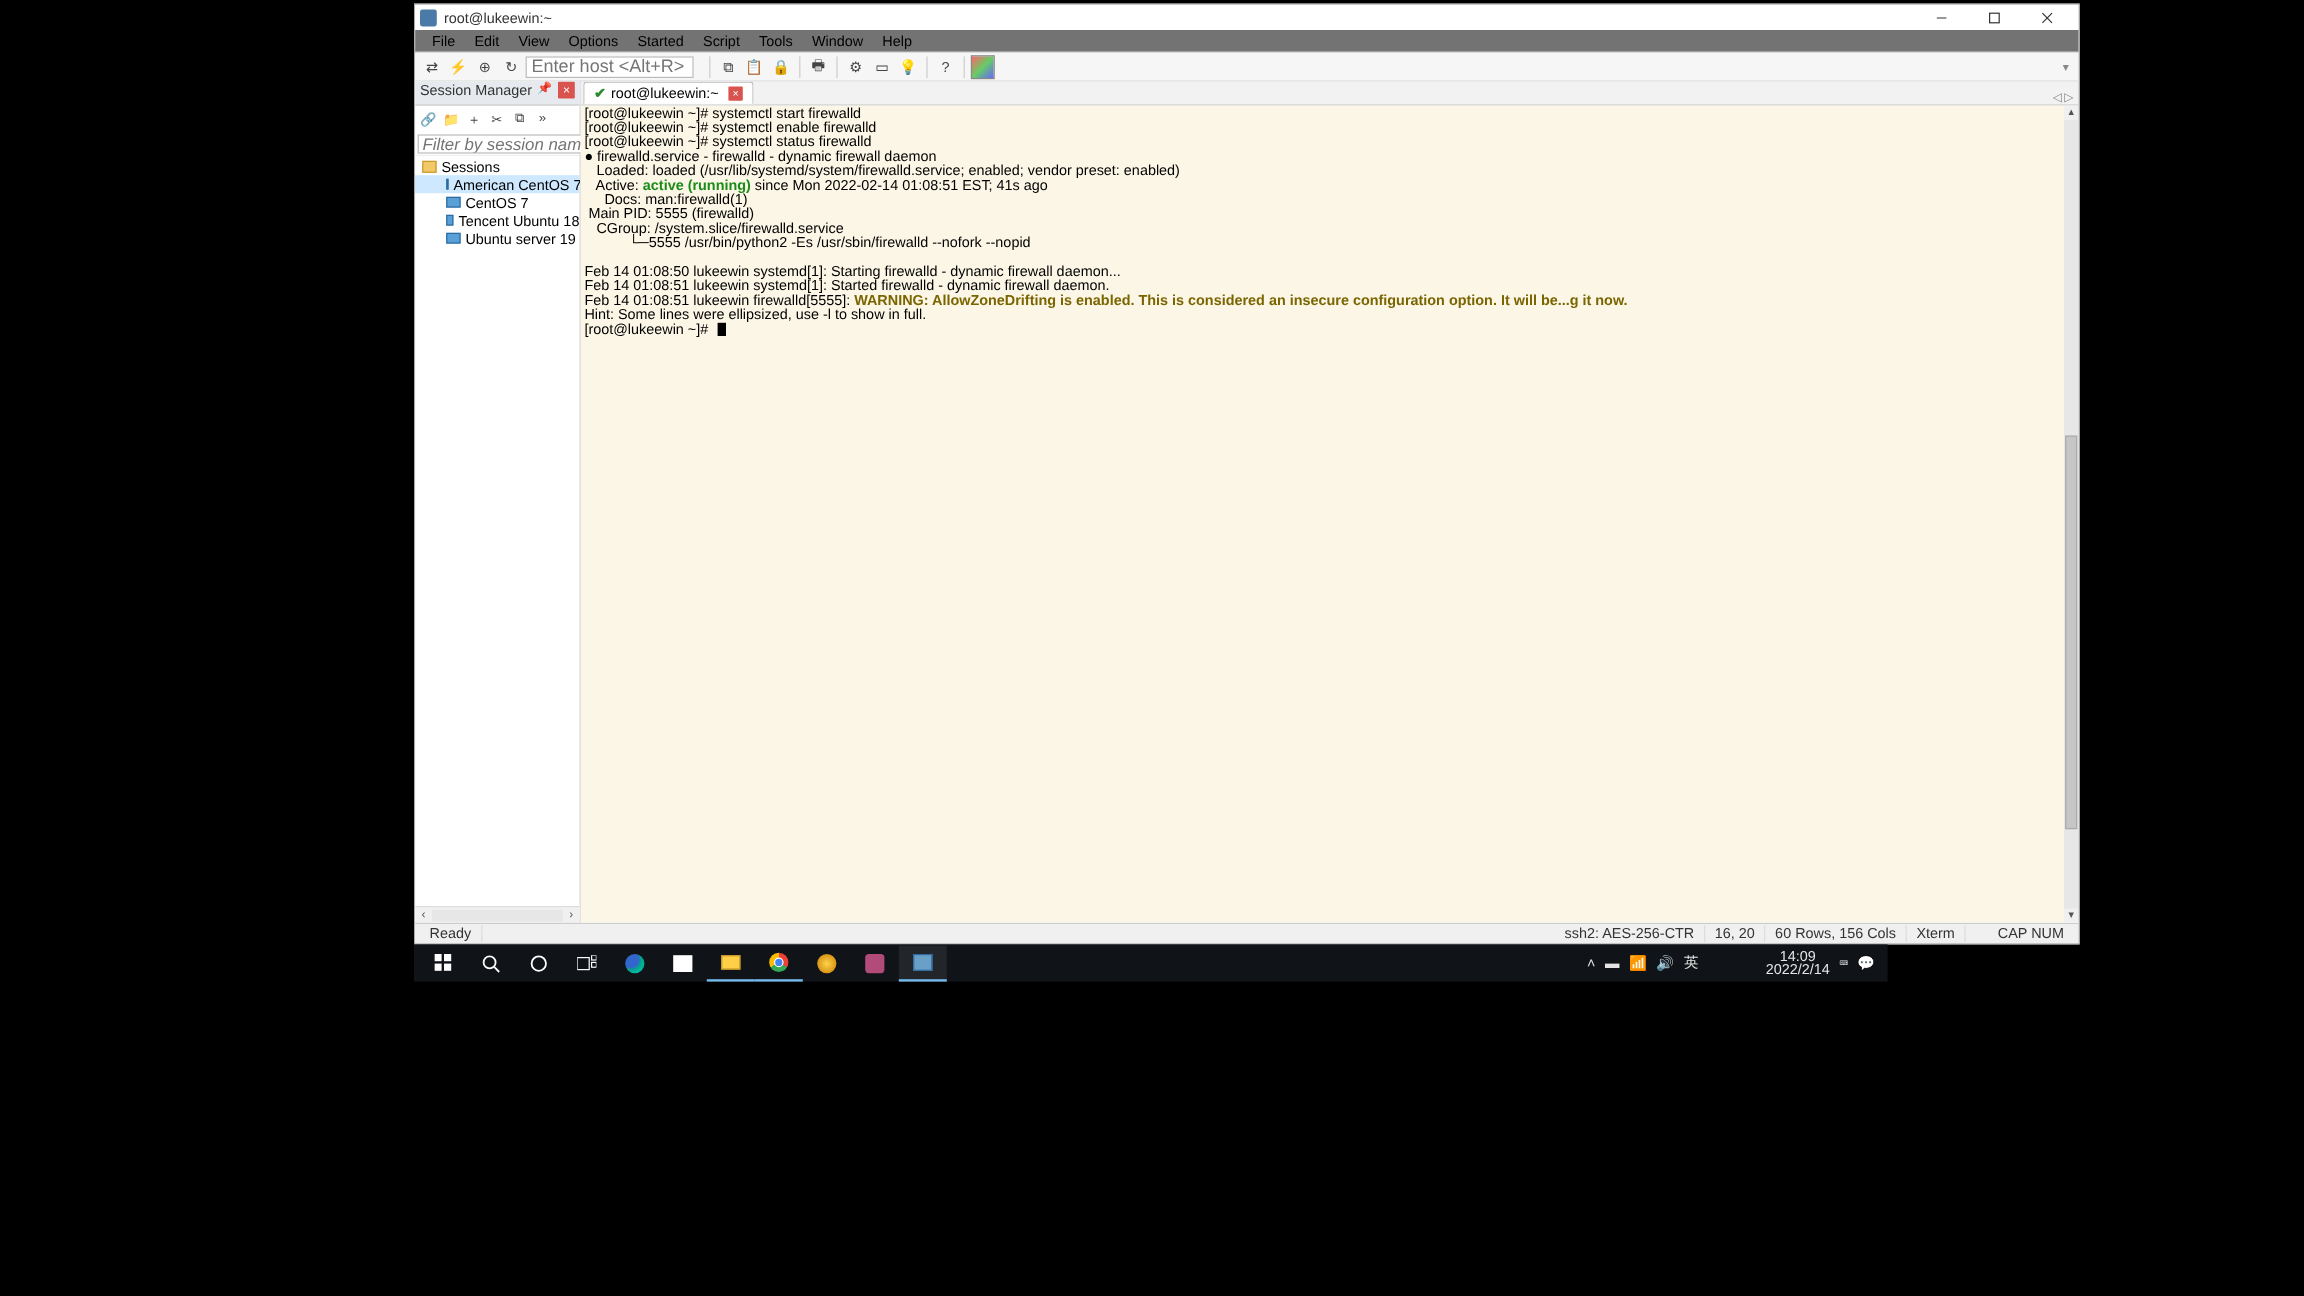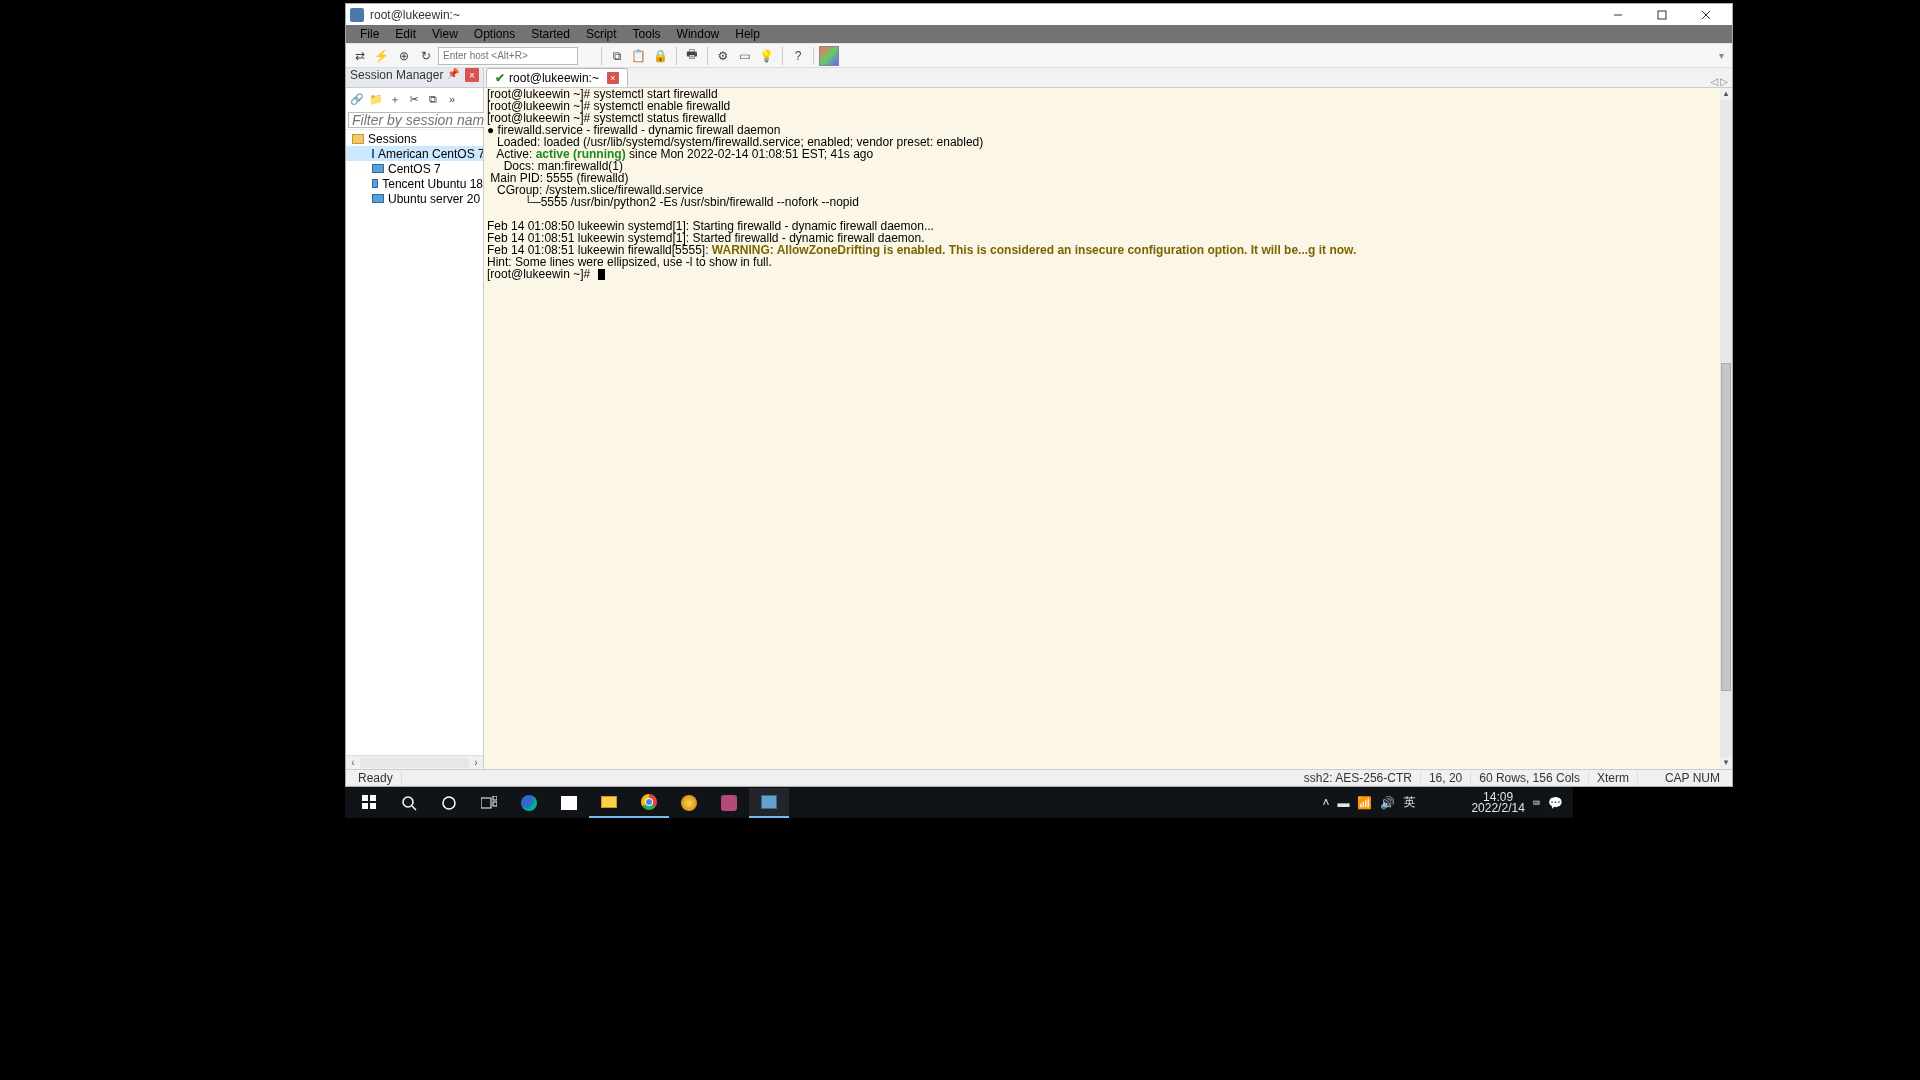--- a/index.html
+++ b/index.html
@@ -15,21 +15,21 @@
   .winbtn { width:44px; height:21px; display:flex; align-items:center; justify-content:center; color:#555; }
 
   
   .menubar { height:19px; display:flex; align-items:center; padding:0 6px; background:#737373; border-bottom:1px solid #e6e6e6; }
   .menuitem { padding:2px 8px; font-size:12px; color:#000; cursor:default; }
 
   
   .toolbar { height:24px; display:flex; align-items:center; padding:0 4px; background:#f6f6f6; border-bottom:1px solid #ddd; gap:2px; }
   .tbtn { width:20px; height:20px; display:flex; align-items:center; justify-content:center; border:1px solid transparent; color:#444; font-size:12px; }
   .sep { width:1px; height:18px; background:#ccc; margin:0 3px; }
-  .hostinput { width:140px; height:18px; border:1px solid #bbb; background:#fff; font-size:10px; color:#888; padding:0 4px; margin-right:18px; }
+  .hostinput { width:140px; height:18px; border:1px solid #bbb; background:#fff; font-size:15px; color:#888; padding:0 4px; margin-right:8px; }
   .color-btn { width:20px; height:20px; background:linear-gradient(135deg,#f66,#6c6,#66f); border:1px solid #888;}
   .toolbar-end { margin-left:auto; font-size:10px; color:#888; padding-right:4px; }
 
   
   .body { flex:1; display:flex; overflow:hidden; }
   .sidebar { width:138px; display:flex; flex-direction:column; border-right:1px solid #ccc; background:#fff; }
   .sidehdr { height:20px; background:#e6eaef; border-bottom:1px solid #ccc; display:flex; align-items:flex-start; padding:0 4px; font-size:11px; color:#333; }
   .sidehdr .pin { margin-left:auto; font-size:10px; color:#555; padding:0 2px;}
   .sidehdr .xbtn { width:14px; height:14px; background:#d9534f; color:#fff; font-size:10px; display:flex; align-items:center; justify-content:center; margin-left:3px; border-radius:1px;}
   .sidetools { height:22px; display:flex; align-items:center; padding:0 2px; gap:1px;}
@@ -184,21 +184,21 @@
             <div class="treeitem child">
               <span class="screenicon"></span>
               <span>CentOS 7</span>
             </div>
             <div class="treeitem child">
               <span class="screenicon"></span>
               <span>Tencent Ubuntu 18</span>
             </div>
             <div class="treeitem child">
               <span class="screenicon"></span>
-              <span>Ubuntu server 20</span>
+              <span>Ubuntu server 19</span>
             </div>
           </div>
         <div class="hscroll">
           <div class="arrow">‹</div>
           <div class="track"></div>
           <div class="arrow">›</div>
         </div>
       </div>
 
       <div class="termarea">

